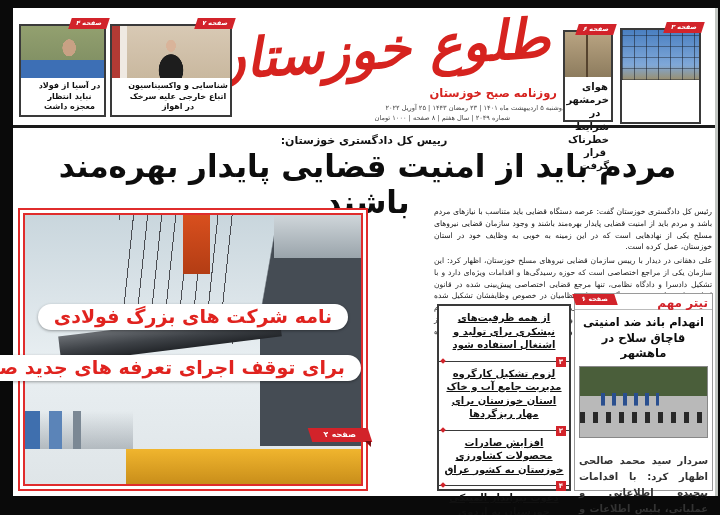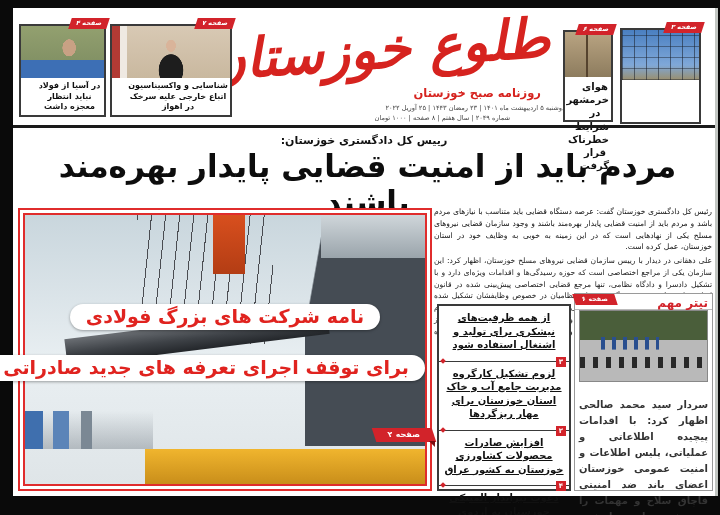--- a/index.html
+++ b/index.html
@@ -50,33 +50,33 @@
       repeating-linear-gradient(90deg,rgba(25,30,40,.55) 0 1px,rgba(0,0,0,0) 1px 12px),
       repeating-linear-gradient(0deg,rgba(25,30,40,.45) 0 1px,rgba(0,0,0,0) 1px 11px),
       linear-gradient(#4a7fc1,#7fa8d8 70%,#9a8f6e 100%);}
   .box-pylons .cap{font-size:7px;}
   .logo{
     position:absolute;left:170px;top:-4px;width:390px;height:92px;
     color:#d6231f;font-weight:bold;font-style:italic;font-size:54px;
     text-align:center;transform:rotate(-4deg);white-space:nowrap;line-height:92px;
   }
   .subtitle{
-    position:absolute;top:78px;right:174px;color:#d6231f;font-weight:bold;font-size:11.5px;
+    position:absolute;top:78px;right:158px;color:#d6231f;font-weight:bold;font-size:11.5px;
   }
   .dateline{position:absolute;top:96px;right:150px;color:#444;font-size:6.6px;}
   .issueline{position:absolute;top:106px;right:205px;color:#444;font-size:6.6px;}
   .top-rule{position:absolute;left:0;right:0;top:117px;height:3px;background:#1a1a1a;}
   
   .kicker{position:absolute;top:126px;left:0;right:0;text-align:center;
     font-size:11px;font-weight:bold;color:#111;}
   .headline{position:absolute;top:140px;left:0;right:0;text-align:center;
     font-size:31px;font-weight:bold;color:#0d0d0d;letter-spacing:-.5px;margin-left:7px;}
   
   .main-image{
-    position:absolute;left:5px;top:200px;width:414px;height:283px;
+    position:absolute;left:5px;top:200px;width:350px;height:283px;
     border:2px solid #e02c2c;padding:3px;box-sizing:border-box;background:#fff;
   }
   .mi-inner{position:relative;width:100%;height:100%;border:2px solid #e02c2c;
     box-sizing:border-box;overflow:visible;
     background:linear-gradient(#c9d6dd,#e9eff2 55%,#dfe5e8);}
   .mi-ship{position:absolute;right:0;top:0;width:30%;height:86%;
     background:linear-gradient(100deg,rgba(0,0,0,0) 12%,#454c54 13%);}
   .mi-ship-deck{position:absolute;right:0;top:0;width:26%;height:16%;
     background:linear-gradient(#cfd6da,#9aa4ab);}
   .mi-cables{position:absolute;left:28%;top:0;width:34%;height:48%;
@@ -230,17 +230,18 @@
       
       
     </div>
   </div>
 
   <div class="titr-box">
     <div class="titr-head">
       <span class="titr-label">تیتر مهم</span>
       <span class="titr-tab">صفحه ۶</span>
     </div>
+    <div class="titr-hl">انهدام باند ضد امنیتی قاچاق سلاح در ماهشهر</div>
     <div class="titr-photo"></div>
     <div class="titr-body">سردار سید محمد صالحی اظهار کرد: با اقدامات پیچیده اطلاعاتی و عملیاتی، پلیس اطلاعات و امنیت عمومی خوزستان اعضای باند ضد امنیتی قاچاق سلاح و مهمات را در شهرستان ماهشهر شناسایی کردند</div>
   </div>
 
 </div>
 
 </body></html>

